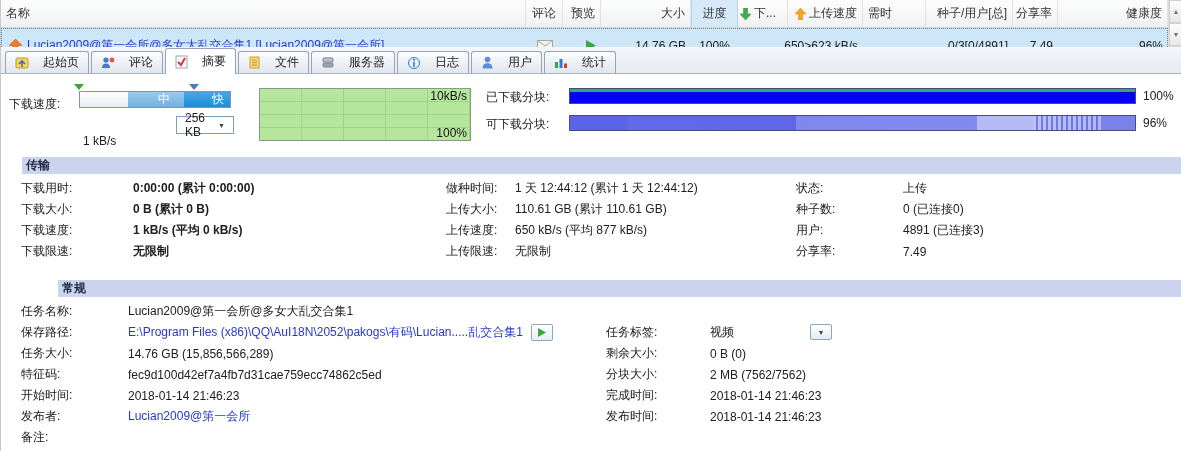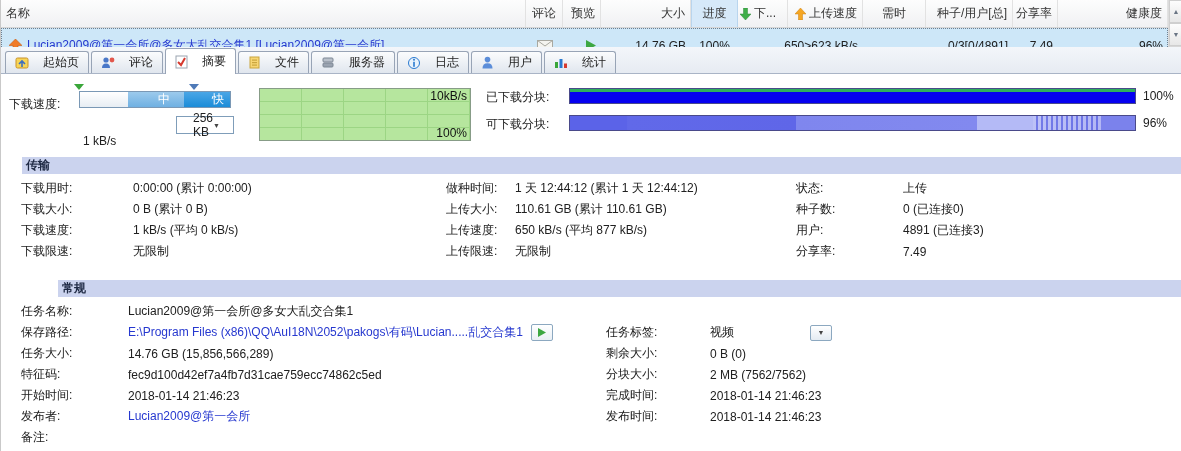--- a/index.html
+++ b/index.html
@@ -16,21 +16,21 @@
   .task-row { display:flex; height:35px; background:#cde7f8; outline:1px dotted #6f7f8f; outline-offset:-1px; width:1167px; align-items:center; }
   .rcell { display:flex; align-items:center; padding:0 5px; flex-shrink:0; white-space:nowrap; overflow:hidden; }
   .c-name { flex:1 1 auto; min-width:0; }
   .c-comments { width:37px; justify-content:center; }
   .c-preview { width:38px; justify-content:flex-end; }
   .c-size { width:90px; justify-content:flex-end; }
   .c-progress { width:47px; justify-content:center; }
   .c-down { width:50px; justify-content:flex-start; padding-left:2px; gap:3px; }
   .c-upload { width:75px; justify-content:flex-end; gap:3px; }
   .c-upload-val { width:125px; justify-content:flex-end; }
-  .c-eta { width:63px; justify-content:center; }
+  .c-eta { width:63px; justify-content:flex-start; }
   .c-seeds { width:87px; justify-content:flex-end; }
   .c-share { width:45px; justify-content:flex-end; }
   .c-health { width:110px; justify-content:flex-end; }
   .hdr-sorted { background:#d6e9f9; border-left:1px solid #b9d5ee; border-right:1px solid #b9d5ee; justify-content:center; }
   .name-link { color:#2638cf; overflow:hidden; text-overflow:ellipsis; white-space:nowrap; }
   .task-ico { margin:0 5px 0 3px; flex-shrink:0; }
   
   #vscroll { position:absolute; right:0; top:0; width:14px; height:46px; background:#f2f2f2; border-left:1px solid #dcdcdc; }
   .sb-btn { width:14px; height:23px; display:flex; align-items:center; justify-content:center; font-size:7px; color:#6a7584;
             background:linear-gradient(#fdfdfd,#e7e7e7); border:1px solid #cfcfcf; }
@@ -52,21 +52,21 @@
   #dl-speed-label { left:8px; top:22px; }
   #slider { left:78px; top:17px; width:152px; height:17px; border:1px solid #7a98b5; display:flex; }
   .seg-slow { width:48px; background:linear-gradient(#ffffff,#e7edf3); }
   .seg-mid { width:56px; background:linear-gradient(#9ccaec,#6fb0e2); color:#fff; display:flex; align-items:center; justify-content:flex-end; padding-right:14px; }
   .seg-fast { width:46px; background:linear-gradient(#4aa6e6,#1b8cd8); color:#fff; display:flex; align-items:center; justify-content:flex-end; padding-right:6px; }
   .marker { width:0; height:0; border-left:5px solid transparent; border-right:5px solid transparent; border-top:6px solid #3aa63a; top:10px; }
   #marker-green { left:73px; }
   #marker-blue { left:188px; border-top-color:#4f7ab8; }
   #cur-speed { left:82px; top:60px; }
   #limit-combo { left:175px; top:42px; width:58px; height:18px; border:1px solid #7f9db9; background:#fff;
-                 display:flex; align-items:center; justify-content:space-between; padding:0 16px; }
+                 display:flex; align-items:center; justify-content:space-between; padding:0 8px; }
   .combo-arrow { font-size:7px; color:#444; }
   
   #graph { left:258px; top:14px; width:212px; height:53px; background:#b6e69e; border:1px solid #879c87;
            background-image:repeating-linear-gradient(to right, transparent 0 41px, #9cd584 41px 42px),
                             repeating-linear-gradient(to bottom, transparent 0 12px, #9cd584 12px 13px); }
   #graph-top { right:3px; top:0px; position:absolute; color:#111; }
   #graph-bottom { right:3px; bottom:0px; position:absolute; color:#111; }
   
   #dl-pieces-label { left:485px; top:15px; }
   #avail-pieces-label { left:485px; top:42px; }
@@ -85,29 +85,29 @@
       background:repeating-linear-gradient(90deg, rgba(255,255,255,.35) 0 3px, rgba(70,78,220,.45) 3px 5px); }
   #bar-downloaded-pct { left:1142px; top:15px; }
   #bar-available-pct { left:1142px; top:42px; }
   
   .sec-hdr { left:21px; width:1171px; height:17px; background:#cbd3ee; color:#1f2a44; font-weight:bold;
              line-height:17px; padding-left:4px; }
   #transfer-hdr { top:83px; }
   #general-hdr { top:206px;margin-left:36px; }
   .t-row, .g-row { position:absolute; left:0; width:1181px; height:21px; display:flex; align-items:center; padding-left:20px; }
   .t-l1 { width:112px; flex-shrink:0; }
-  .t-v1 { width:313px; flex-shrink:0; }
+  .t-v1 { width:313px; flex-shrink:0;font-weight:bold; }
   .t-l2 { width:69px; flex-shrink:0; }
   .t-v2 { width:281px; flex-shrink:0; }
   .t-l3 { width:107px; flex-shrink:0; }
   .t-v3 { flex:1; }
   .g-l1 { width:107px; flex-shrink:0; }
   .g-v1 { width:478px; flex-shrink:0; display:flex; align-items:center; }
   .g-l2 { width:104px; flex-shrink:0; }
-  .g-v2 { flex:1; position:relative; display:flex; align-items:center; }
+  .g-v2 { flex:1; position:relative; display:flex; }
   .mini-btn { display:inline-flex; align-items:center; justify-content:center; width:22px; height:17px; margin-left:8px;
               border:1px solid #8ca8c0; border-radius:2px; background:linear-gradient(#ffffff,#e9eff5); }
   .combo-btn { position:absolute; left:100px; width:22px; height:16px; border:1px solid #8ca8c0; border-radius:2px;
                background:linear-gradient(#ffffff,#e4ebf2); display:flex; align-items:center; justify-content:center; }
 </style>
 </head>
 <body>
 
 <div id="app">
 

